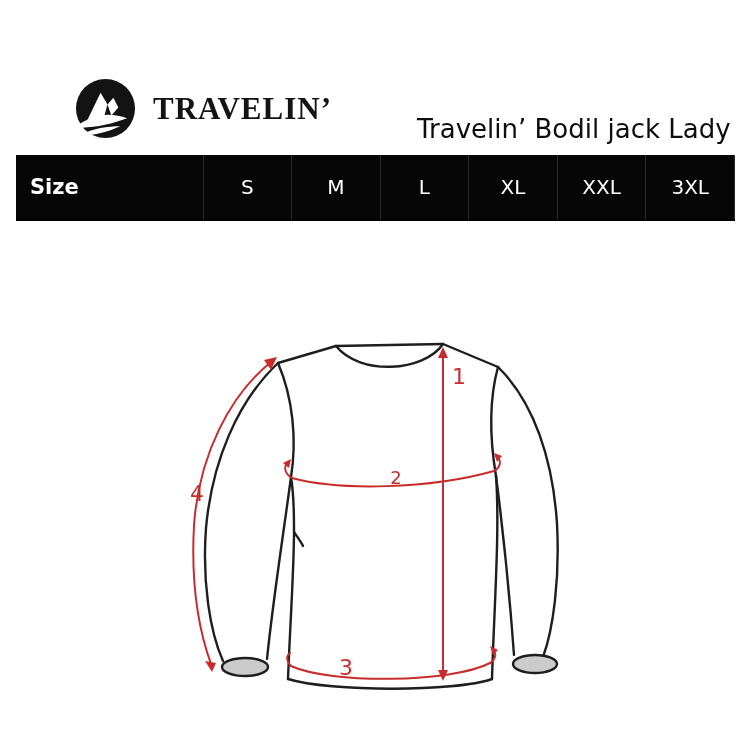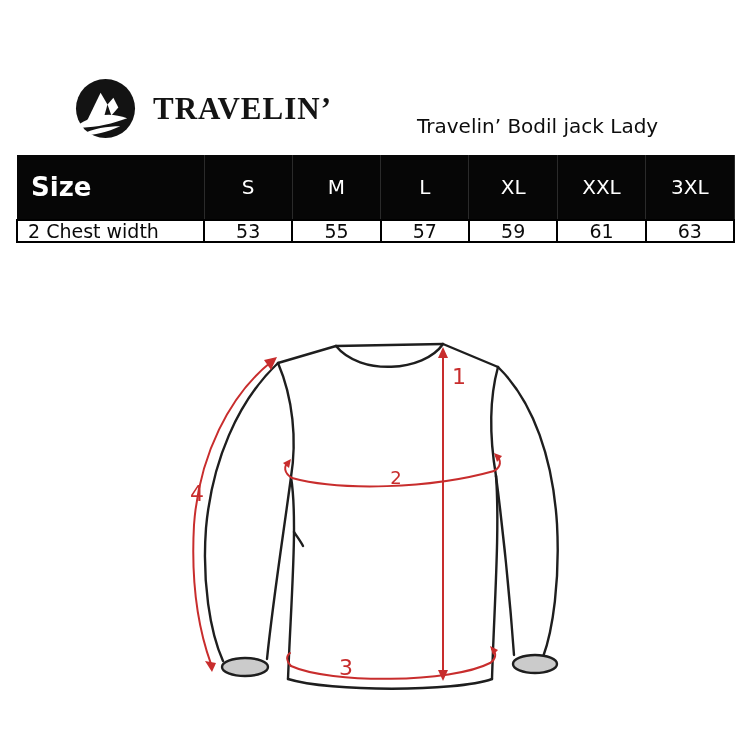--- a/index.html
+++ b/index.html
@@ -6,32 +6,32 @@
   body{
     width:750px;height:750px;background:#ffffff;position:relative;overflow:hidden;
     font-family:"DejaVu Sans","Liberation Sans",sans-serif;color:#111;
   }
   
   .logo{position:absolute;left:74px;top:77px;display:flex;align-items:center;gap:16px;}
   .logo-text{
     font-family:"Liberation Serif","DejaVu Serif",serif;font-weight:bold;
     font-size:31px;letter-spacing:1px;color:#141414;white-space:nowrap;
   }
-  .page-title{position:absolute;left:417px;top:114px;font-size:20px;color:#0d0d0d;white-space:nowrap;}
+  .page-title{position:absolute;left:417px;top:114px;font-size:26px;color:#0d0d0d;white-space:nowrap;}
   
   table.size-table{
     position:absolute;left:16px;top:155px;width:719px;
     border-collapse:collapse;table-layout:fixed;
   }
   table.size-table thead th{
     background:#060606;color:#fff;height:62px;font-weight:400;font-size:20px;
     text-align:center;border-right:1px solid #2a2a2a;border-bottom:2px solid #000;
   }
   table.size-table thead th.szhead{
-    text-align:left;padding-left:14px;font-weight:bold;font-size:26px;
+    text-align:left;padding-left:14px;font-weight:bold;font-size:21px;
   }
   table.size-table tbody td{
     border:2px solid #000;text-align:center;font-size:19px;height:20px;
     padding:0;line-height:20px;color:#0a0a0a;
   }
   table.size-table tbody td.rowlabel{text-align:left;padding-left:10px;}
   
   .diagram{position:absolute;left:0;top:0;width:750px;height:750px;}
   .outline{stroke:#1e1e1e;stroke-width:2.4;fill:none;stroke-linecap:round;stroke-linejoin:round;}
   .cuff{stroke:#1e1e1e;stroke-width:2.4;fill:#cbcbcb;}
@@ -71,29 +71,20 @@
         <th class="szhead">Size</th>
         <th>S</th>
         <th>M</th>
         <th>L</th>
         <th>XL</th>
         <th>XXL</th>
         <th>3XL</th>
       </tr>
   </thead>
   <tbody id="tbody">
-      <tr>
-        <td class="rowlabel">2 Chest width</td>
-        <td>53</td>
-        <td>55</td>
-        <td>57</td>
-        <td>59</td>
-        <td>61</td>
-        <td>63</td>
-      </tr>
     </tbody>
 </table>
 
 <svg class="diagram" viewBox="0 0 750 750">
 
   <g>
     <path class="outline" d="M336,346 L443,344"></path>
     <path class="outline" d="M336,346 C360,376 424,372 443,344"></path>
     <path class="outline" d="M336,346 L278,363"></path>
     <path class="outline" d="M443,344 L498,367"></path>

